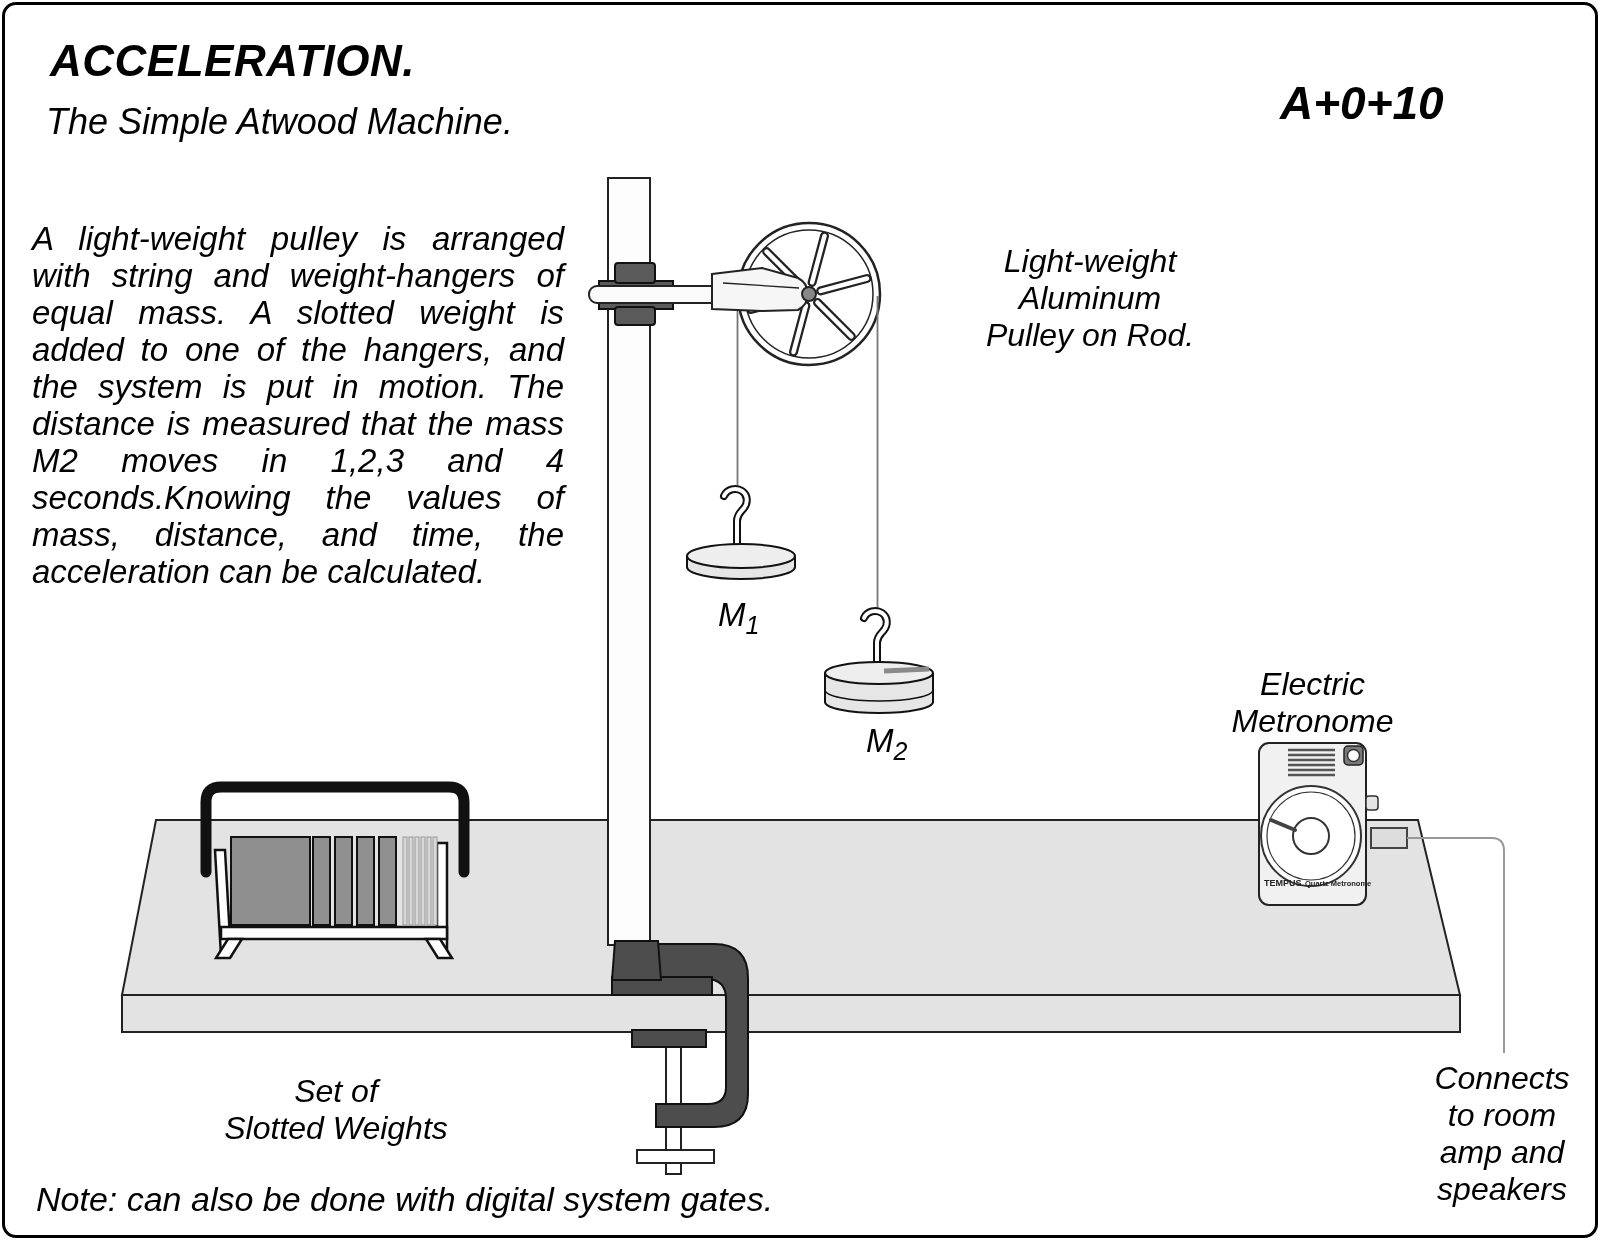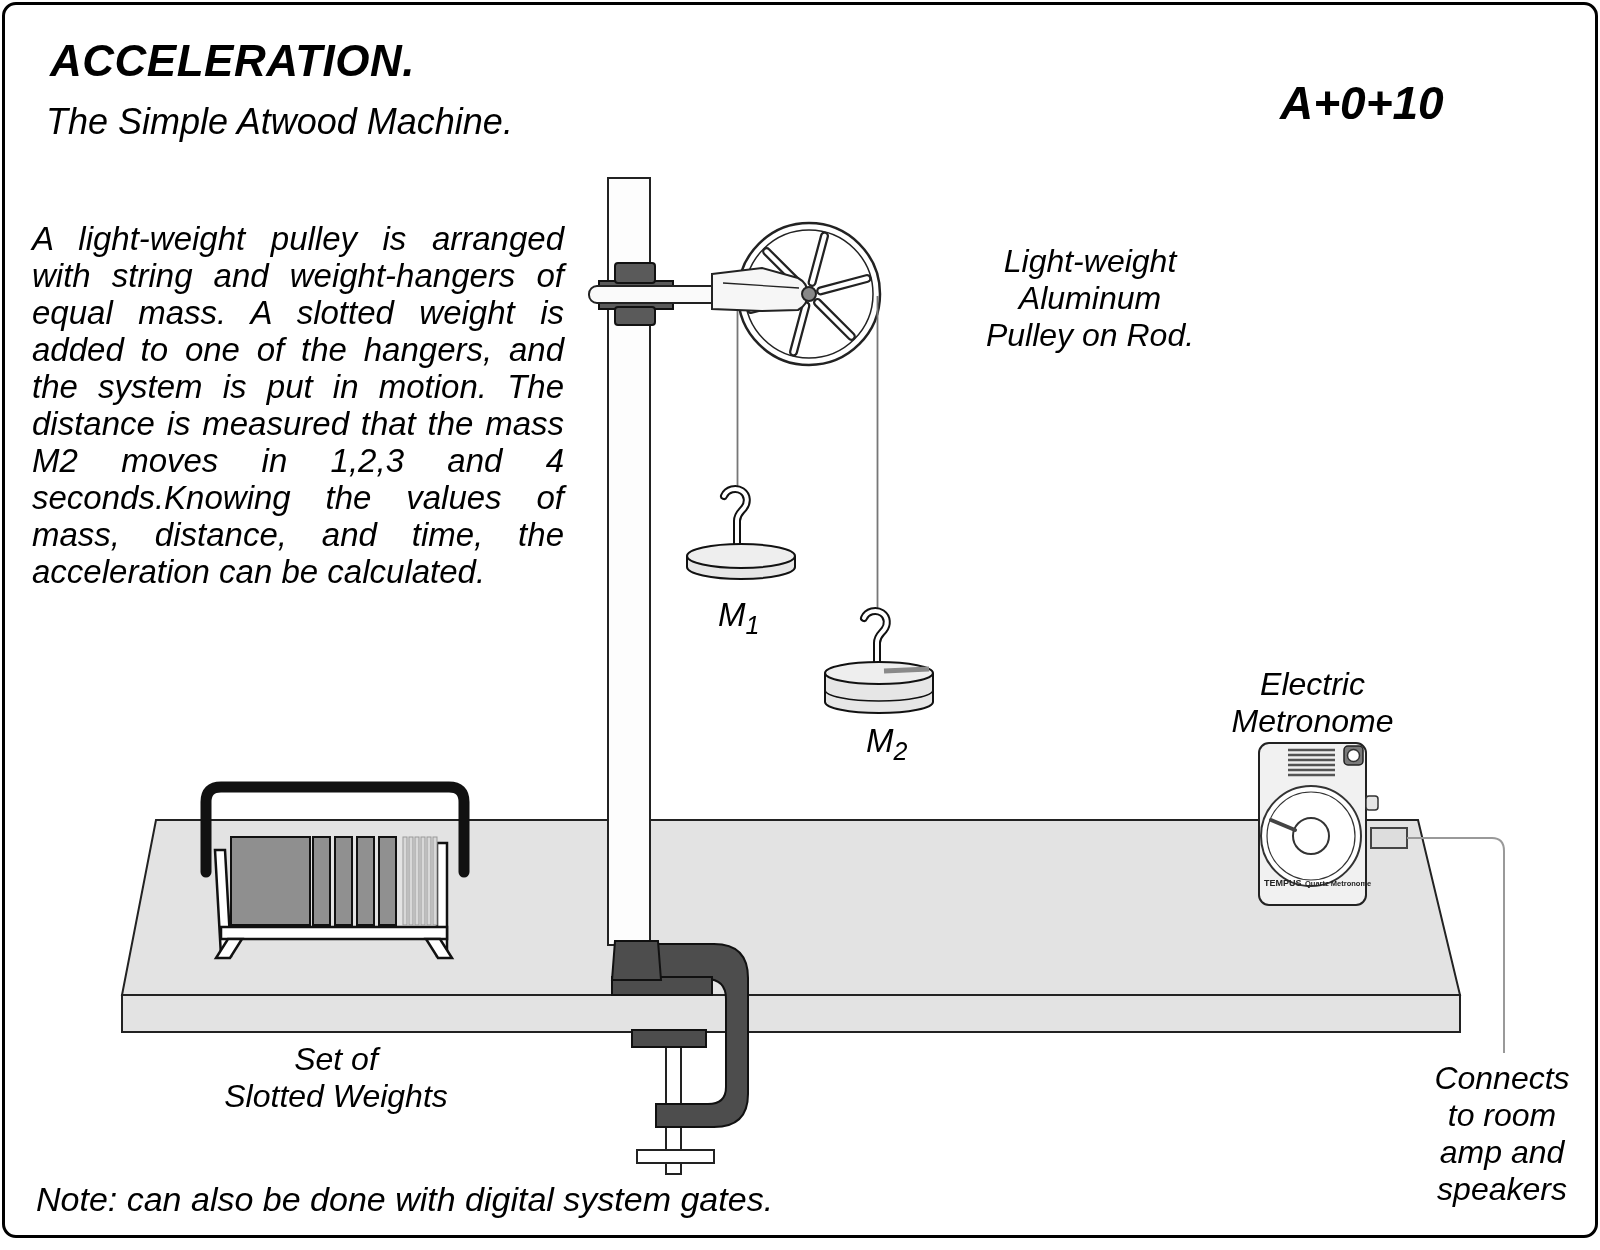--- a/index.html
+++ b/index.html
@@ -158,21 +158,21 @@
 Pulley on Rod.</div>
 
   <div class="abs mass" style="left:718px;top:596px;"><span>M</span><span class="subsc">1</span></div>
 
   <div class="abs mass" style="left:866px;top:722px;"><span>M</span><span class="subsc">2</span></div>
 
 
   <div class="abs lbl" style="left:1180px;top:666px;width:265px;">Electric
 Metronome</div>
 
-  <div class="abs lbl" style="left:200px;top:1041px;width:272px;">Set of
+  <div class="abs lbl" style="left:200px;top:1073px;width:272px;">Set of
 Slotted Weights</div>
 
   <div class="abs lbl" style="left:1402px;top:1060px;width:200px;">Connects
 to room
 amp and
 speakers</div>
 
   <div class="abs note" style="left:36px;top:1180px;">Note: can also be done with digital system gates.</div>
 </div>
 

